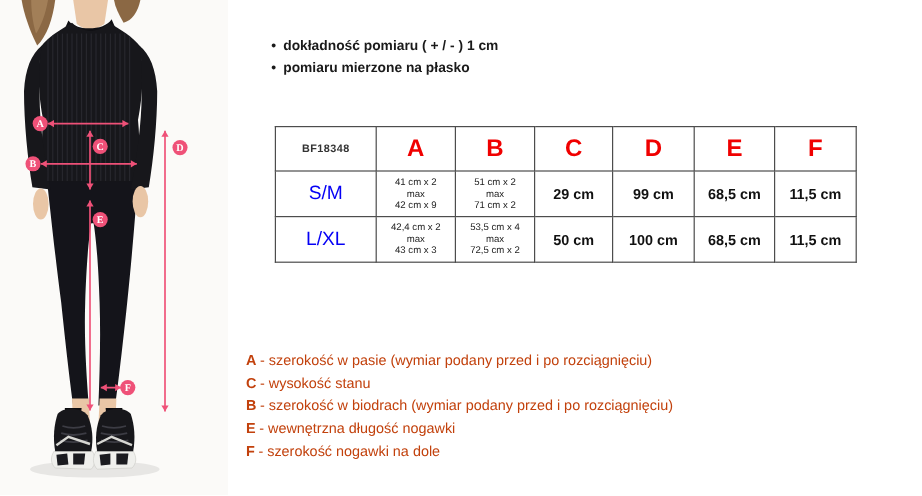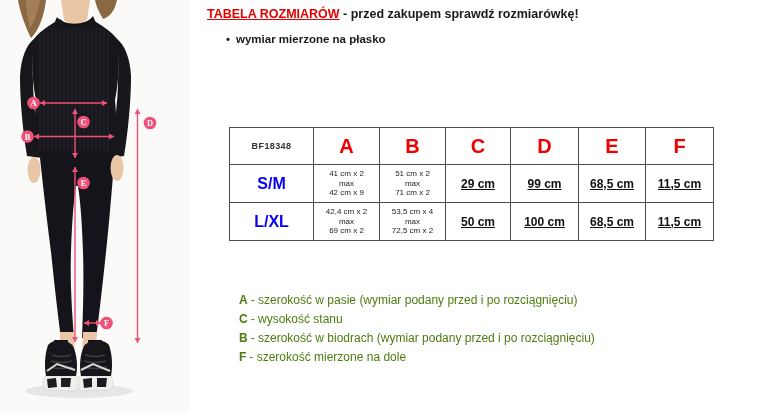--- a/index.html
+++ b/index.html
@@ -10,31 +10,31 @@
   
   .figure{position:absolute;left:0;top:0;width:190px;height:413px;}
   
   .headline{position:absolute;left:207px;top:7px;font-size:12.5px;font-weight:bold;white-space:nowrap;}
   .headline .title-red{color:#e50000;text-decoration:underline;}
   .bullets{position:absolute;left:226px;top:30px;margin:0;padding:0;list-style:none;
            font-size:11.5px;font-weight:bold;}
   .bullets li{line-height:18px;}
   .bullets li::before{content:"•";margin-right:6px;}
   
-  .size-table{position:absolute;left:229px;top:127px;border-collapse:collapse;table-layout:fixed;}
+  .size-table{position:absolute;left:229px;top:105px;border-collapse:collapse;table-layout:fixed;}
   .size-table td{border:1px solid #4d4d4d;text-align:center;vertical-align:middle;padding:0;background:#fff;}
   .size-table tr.hdr td{height:36px;}
   .size-table tr.row td{height:37px;}
   .cell-code{font-size:9px;font-weight:bold;color:#333;letter-spacing:.4px;}
   .cell-letter{font-size:20px;font-weight:bold;color:#f00000;}
-  .cell-size{font-size:16px;font-weight:bold;color:#0500f5;}
+  .cell-size{font-size:16px;font-weight:normal;color:#0500f5;}
   .cell-small{font-size:8px;line-height:9.5px;color:#222;}
-  .cell-value{font-size:12px;font-weight:bold;color:#111;text-decoration:underline;}
-  
-  .legend{position:absolute;left:205px;top:291px;font-size:12px;color:#4d7c0f;margin-left:34px;}
+  .cell-value{font-size:12px;font-weight:bold;color:#111;}
+  
+  .legend{position:absolute;left:205px;top:291px;font-size:12px;color:#c2410c;}
   .legend .legend-item{line-height:19px;white-space:nowrap;}
   .legend .legend-letter{font-weight:bold;margin-right:3px;}
   
   .marker-letter{font-family:"Liberation Serif", serif;font-size:8.5px;font-weight:bold;fill:#ffffff;}
 </style>
 </head>
 <body>
 
 <div class="canvas">
 
@@ -178,25 +178,23 @@
           <text class="marker-letter" x="83.5" y="186" text-anchor="middle">E</text>
         </g>
         <g>
           <circle cx="106.5" cy="323" r="6.3" fill="#ef5178"></circle>
           <text class="marker-letter" x="106.5" y="326" text-anchor="middle">F</text>
         </g>
       </g>
     </svg>
   </div>
 
-  <div class="headline">
-    <span class="title-red">TABELA ROZMIARÓW</span><span> - przed zakupem sprawdź rozmiarówkę!</span>
-  </div>
   <ul class="bullets">
-    <li>wymiar mierzone na płasko</li>
+    <li>dokładność pomiaru ( + / - ) 1 cm</li>
+    <li>pomiaru mierzone na płasko</li>
   </ul>
 
   <table class="size-table">
     <colgroup>
       <col style="width:84px">
         <col style="width:66px">
         <col style="width:66px">
       <col style="width:65px">
         <col style="width:68px">
         <col style="width:67px">
@@ -227,21 +225,21 @@
         <td class="cell-value">29 cm</td>
         <td class="cell-value">99 cm</td>
         <td class="cell-value">68,5 cm</td>
         <td class="cell-value">11,5 cm</td>
       </tr>
       <tr class="row">
         <td class="cell-size">L/XL</td>
         <td class="cell-small">
           <div>42,4 cm x 2</div>
           <div>max</div>
-          <div>69 cm x 2</div>
+          <div>43 cm x 3</div>
         </td>
         <td class="cell-small">
           <div>53,5 cm x 4</div>
           <div>max</div>
           <div>72,5 cm x 2</div>
         </td>
         <td class="cell-value">50 cm</td>
         <td class="cell-value">100 cm</td>
         <td class="cell-value">68,5 cm</td>
         <td class="cell-value">11,5 cm</td>
@@ -253,17 +251,20 @@
     <div class="legend-item">
       <span class="legend-letter">A</span><span>- szerokość w pasie (wymiar podany przed i po rozciągnięciu)</span>
     </div>
     <div class="legend-item">
       <span class="legend-letter">C</span><span>- wysokość stanu</span>
     </div>
     <div class="legend-item">
       <span class="legend-letter">B</span><span>- szerokość w biodrach (wymiar podany przed i po rozciągnięciu)</span>
     </div>
     <div class="legend-item">
-      <span class="legend-letter">F</span><span>- szerokość mierzone na dole</span>
+      <span class="legend-letter">E</span><span>- wewnętrzna długość nogawki</span>
+    </div>
+    <div class="legend-item">
+      <span class="legend-letter">F</span><span>- szerokość nogawki na dole</span>
     </div>
   </div>
 
 </div>
 
 </body></html>

